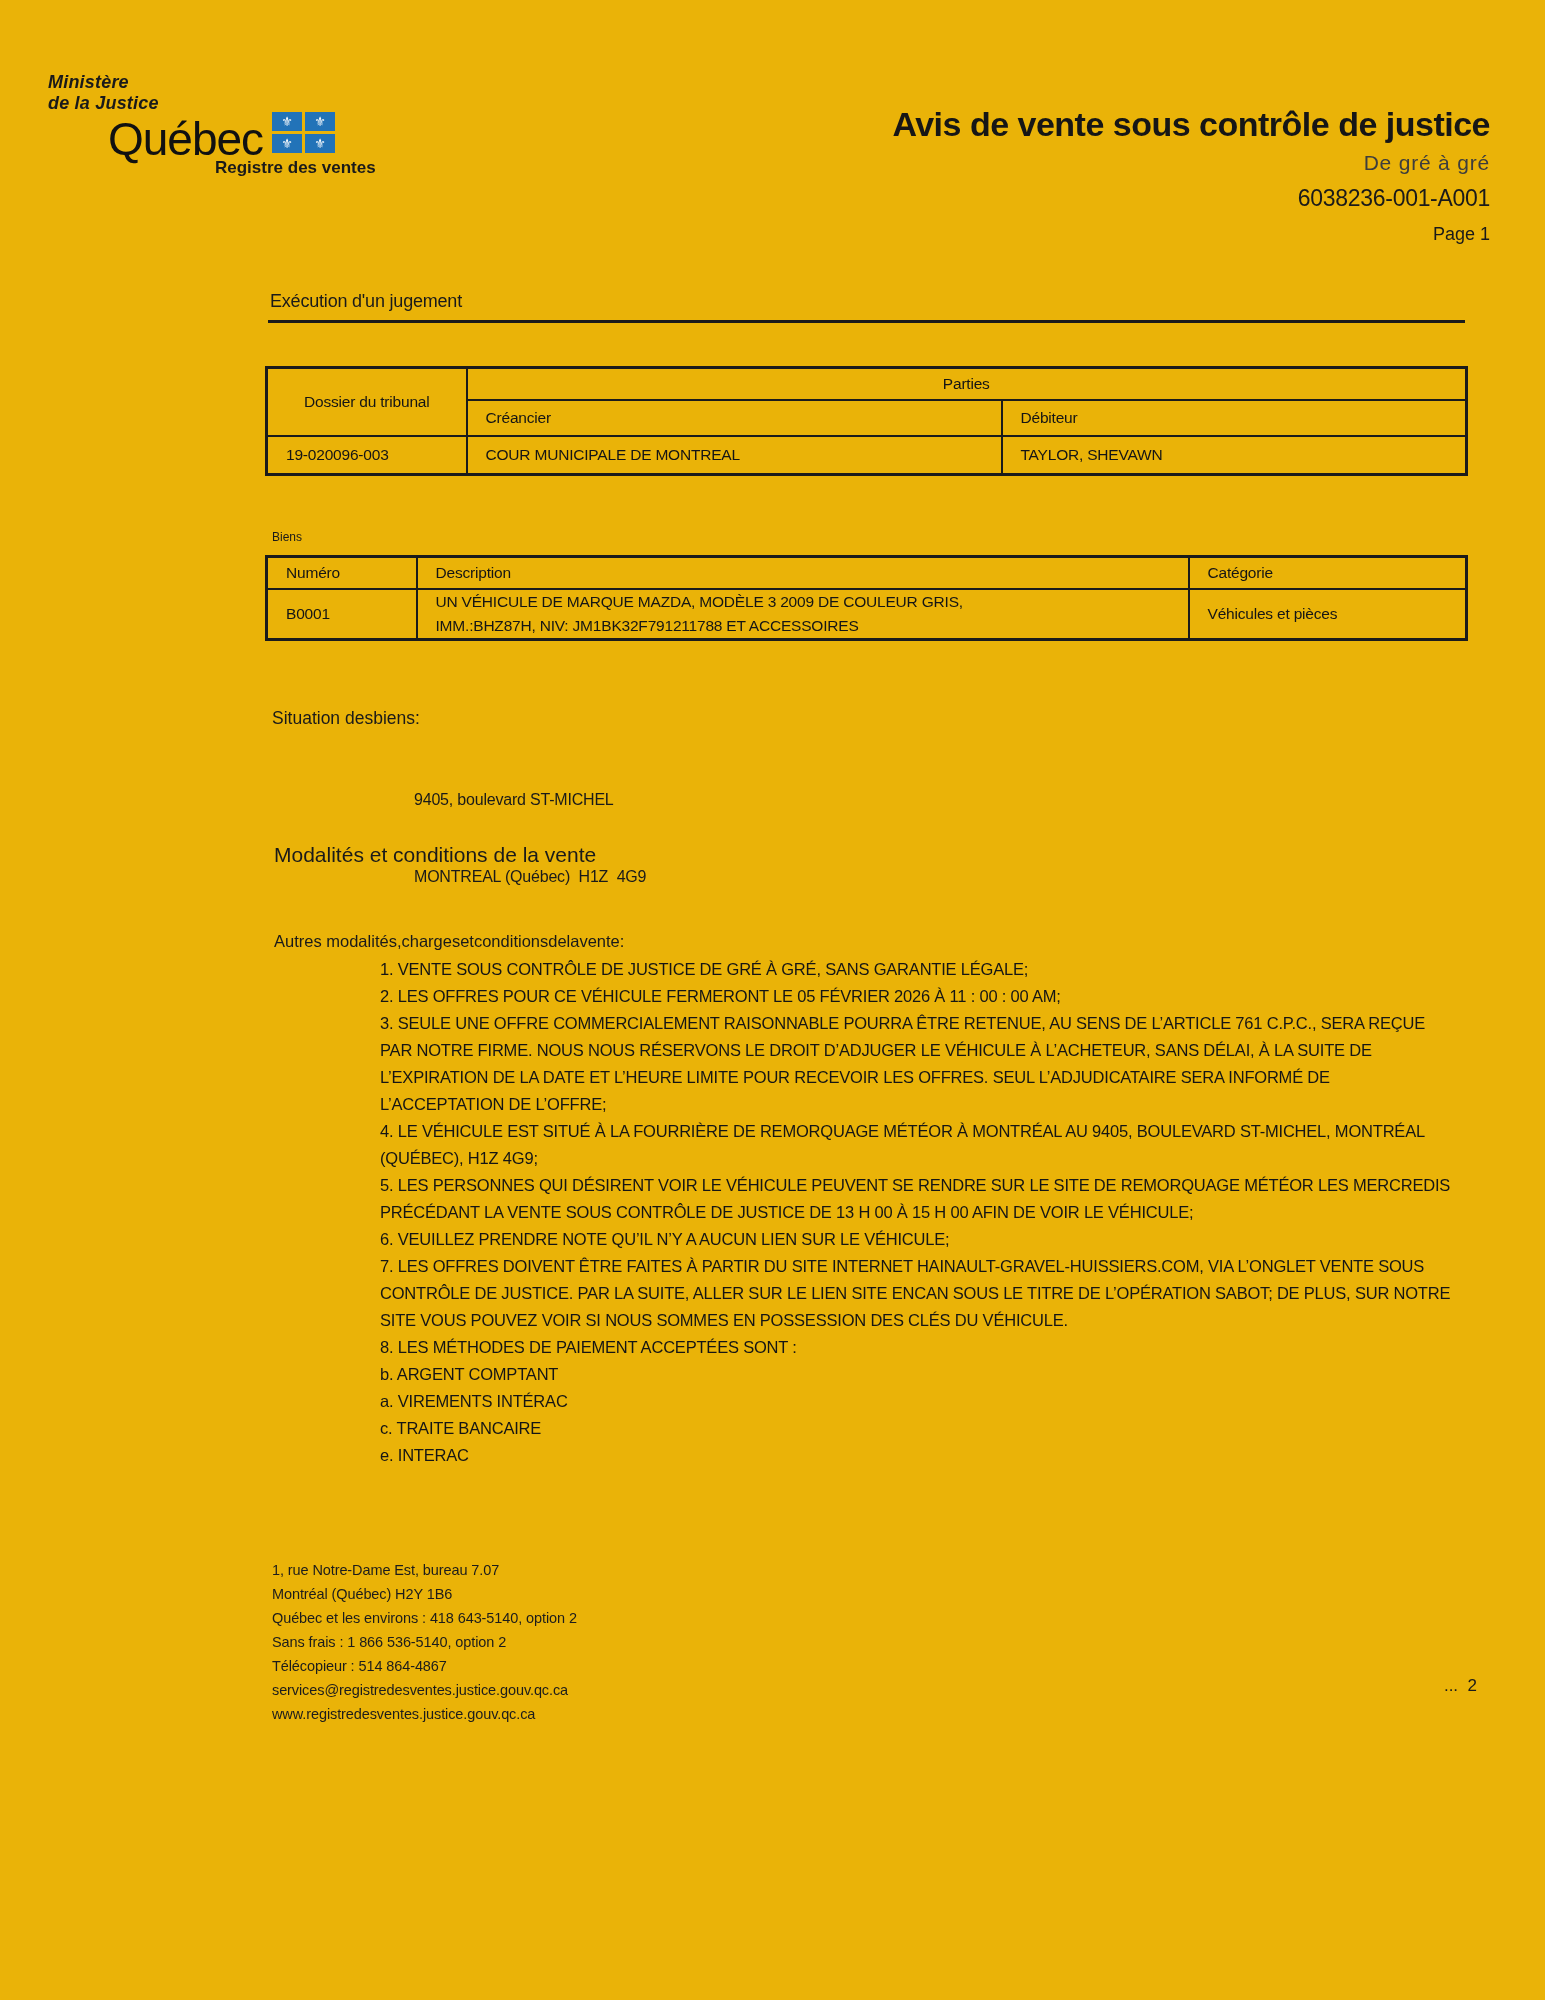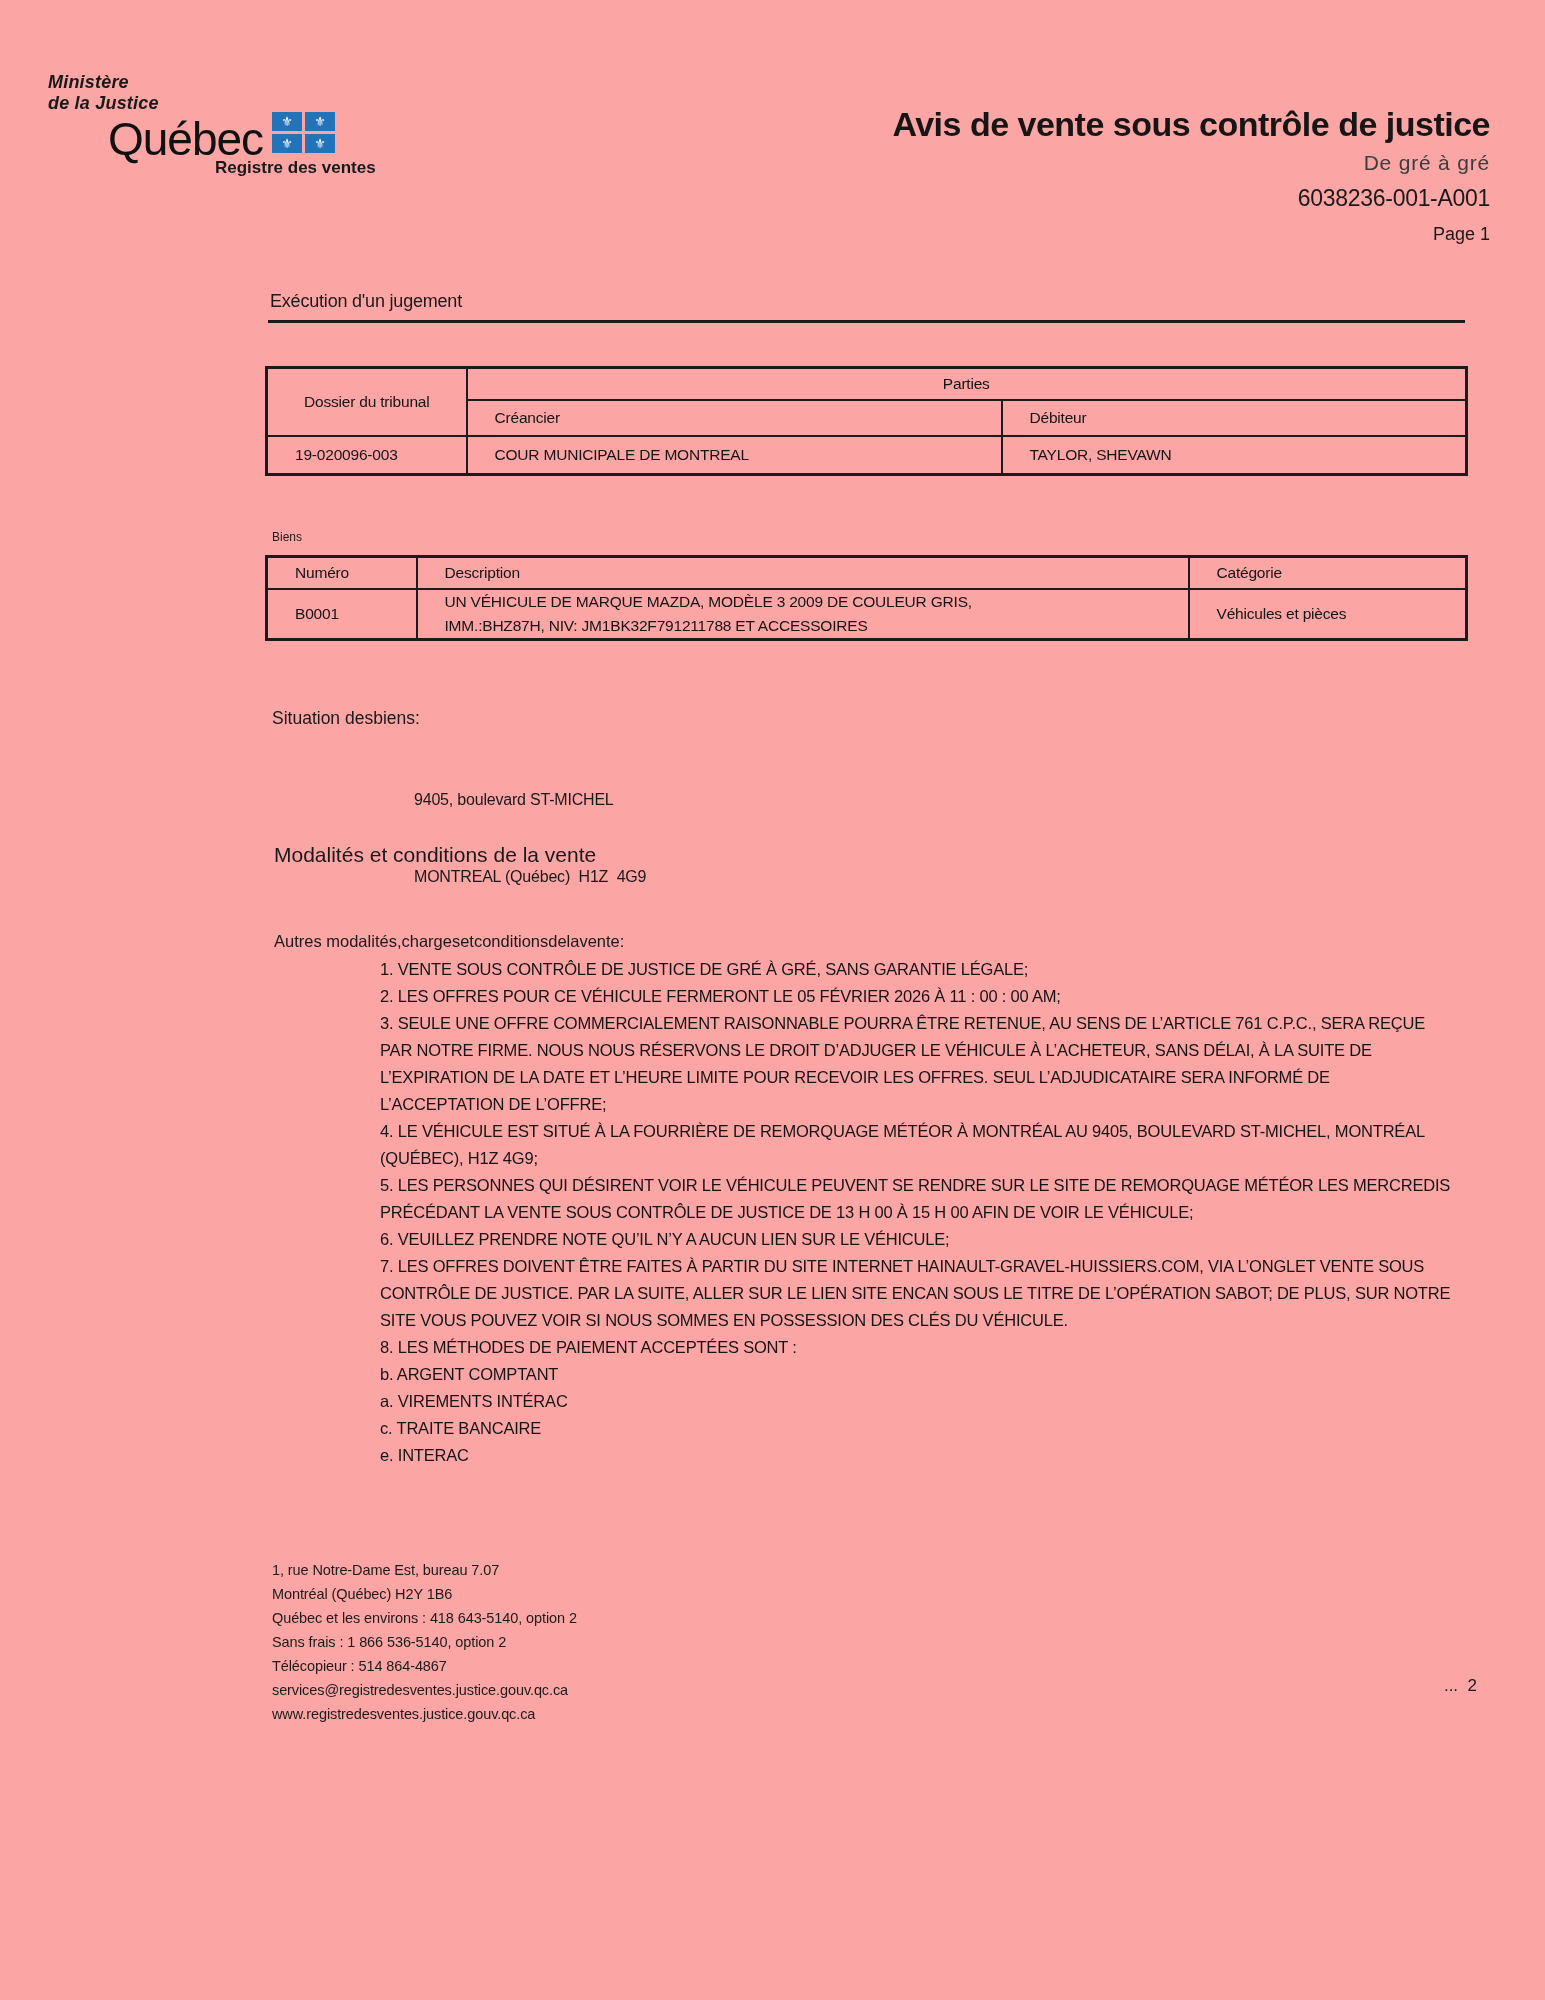--- a/index.html
+++ b/index.html
@@ -1,17 +1,17 @@
 <!DOCTYPE html>
 <html><head>
 <meta charset="utf-8">
 <style>
   html,body{margin:0;padding:0;background:#ffffff;}
   .page{
-    position:relative;width:1545px;height:2000px;background:#fca5a5;
+    position:relative;width:1545px;height:2000px;background:#eab308;
     font-family:"Liberation Sans",sans-serif;color:#1a1a1a;overflow:hidden;
   }
   .abs{position:absolute;}
 
   
   .ministry{left:48px;top:72px;font-size:18px;line-height:21px;font-weight:bold;font-style:italic;letter-spacing:0.2px;}
   .wordmark{left:108px;top:100px;font-family:Liberation Sans, sans-serif;font-size:46px;letter-spacing:-1px;color:#111;margin-top:12px;}
   .flags{left:272px;top:112px;display:grid;grid-template-columns:30px 30px;grid-template-rows:19px 19px;gap:3px;}
   .flag{background:#2273B8;display:flex;align-items:center;justify-content:center;}
   .fleur{font-family:"DejaVu Sans",sans-serif;font-size:13px;line-height:13px;color:#ffffff;}
@@ -28,21 +28,21 @@
   .exec-heading{left:270px;top:291px;font-size:18px;letter-spacing:-0.2px;}
   .exec-rule{left:268px;top:320px;width:1197px;height:3px;background:#1b1b1b;}
   .biens-heading{left:272px;top:530px;font-size:12px;}
   .situation-label{left:272px;top:708px;font-size:17.5px;}
   .address{left:382px;top:736px;font-size:16px;line-height:25.5px;white-space:pre;letter-spacing:-0.2px;margin-left:32px;}
   .modalites-heading{left:274px;top:843px;font-size:21px;}
   .modalites-intro{left:274px;top:932px;font-size:16.5px;}
 
   
   table.doc{border-collapse:collapse;table-layout:fixed;width:1200px;border:3px solid #1b1b1b;}
-  table.doc td{border:2px solid #1b1b1b;font-size:15.5px;letter-spacing:-0.2px;padding:0 27px;vertical-align:middle;color:#151515;}
+  table.doc td{border:2px solid #1b1b1b;font-size:15.5px;letter-spacing:-0.2px;padding:0 18px;vertical-align:middle;color:#151515;}
   .t-tribunal{left:265px;top:366px;}
   .t-tribunal tr.r1 td{height:30px;}
   .t-tribunal tr.r2 td{height:34px;}
   .t-tribunal tr.r3 td{height:36px;}
   td.center{text-align:center;}
   td.top{vertical-align:top;padding-top:4px;}
   .t-biens{left:265px;top:555px;}
   .t-biens tr.hdr td{height:30px;}
   .t-biens td{vertical-align:top;padding-top:3px;padding-bottom:4px;}
   .desc-line{line-height:24px;}

